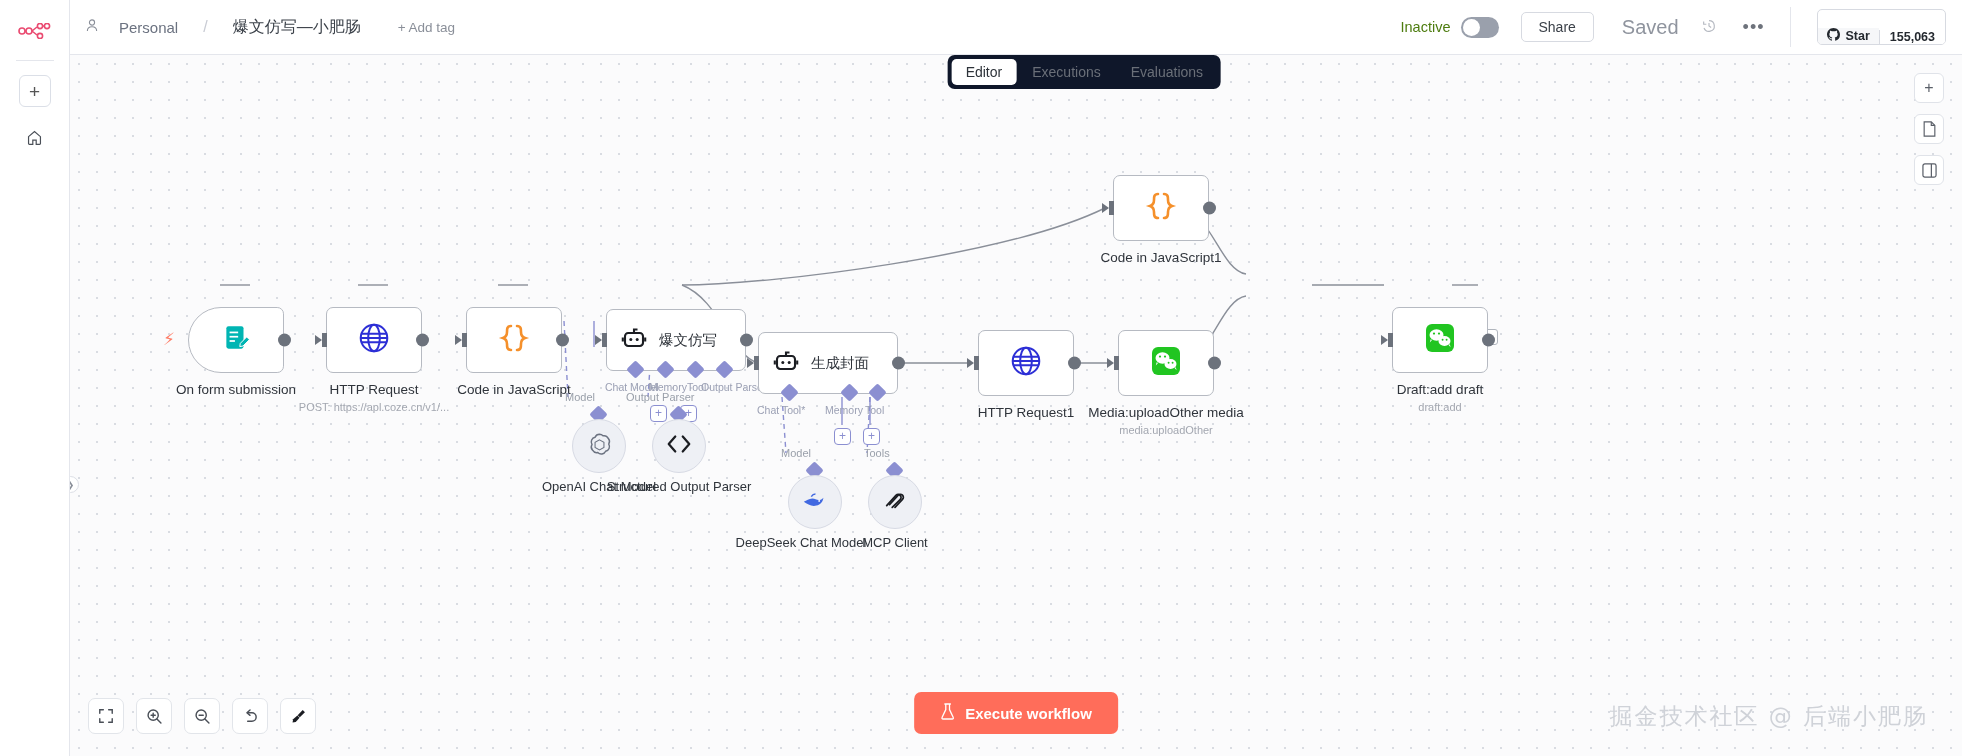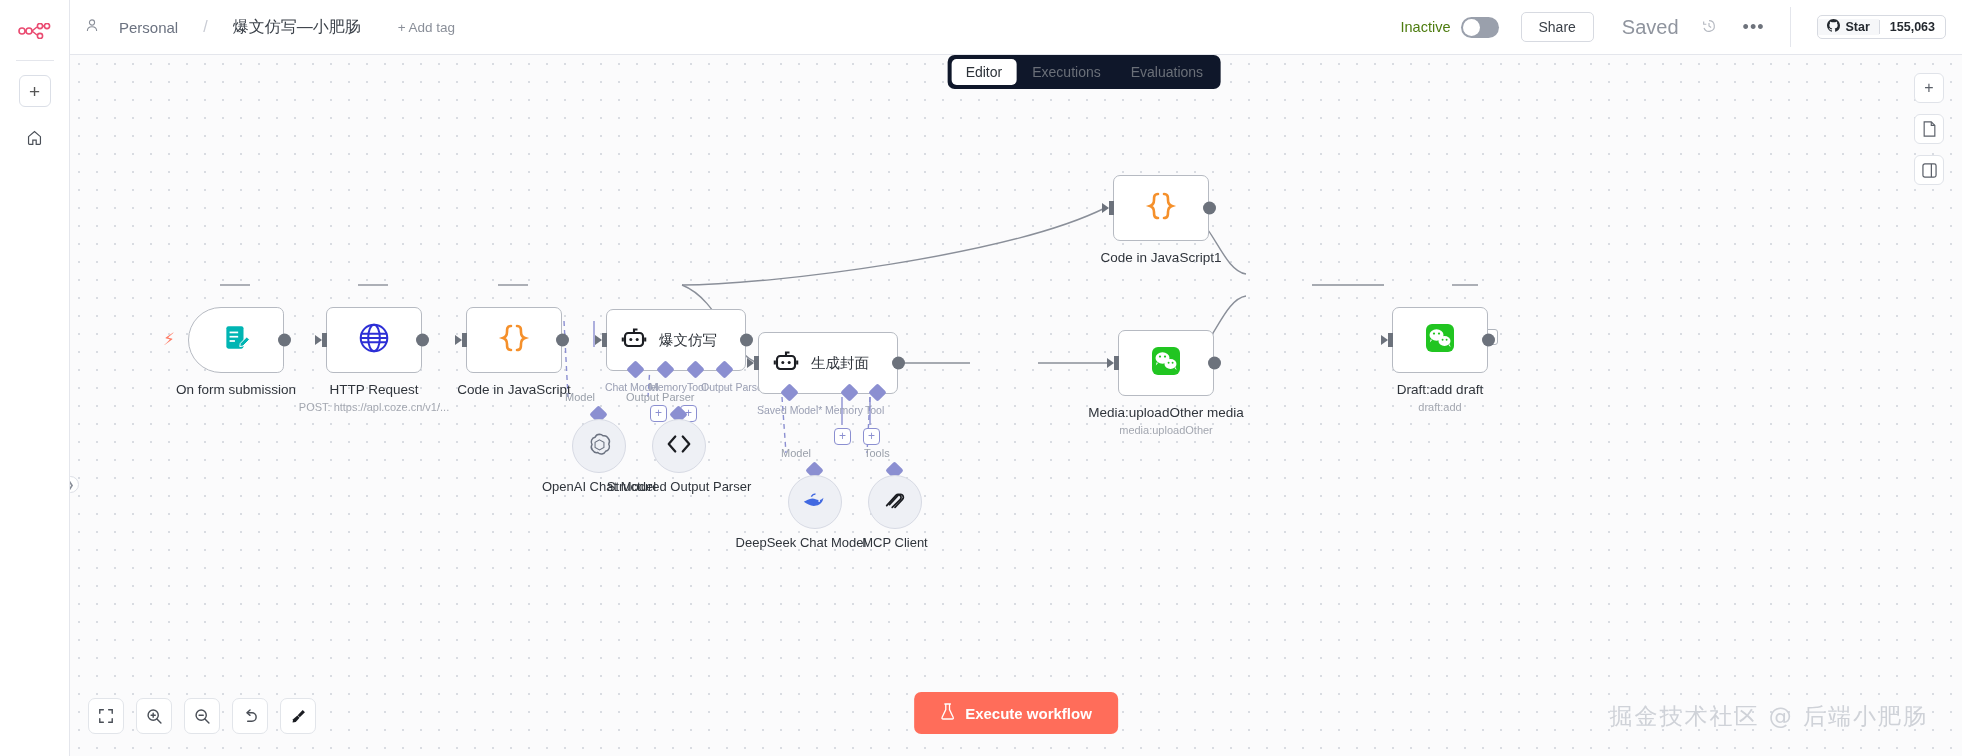--- a/index.html
+++ b/index.html
@@ -55,22 +55,22 @@
   }
   .share-btn {
     margin-left: 22px; border: 1px solid #d7dae1; border-radius: 5px;
     padding: 6px 17px; font-size: 14px; color: #3b4149; background: #fff; cursor: pointer;
   }
   .saved-lbl { margin-left: 28px; color: #8f949e; font-size: 20px; }
   .hist-ico { margin-left: 22px; color: #b6bac2; font-size: 15px; cursor: pointer; }
   .dots-ico { margin-left: 26px; color: #6e737c; font-size: 18px; letter-spacing:1px; cursor: pointer; }
   .hdr-divider { width: 1px; height: 40px; background: #e4e6ec; margin-left: 26px; }
   .gh {
-    margin-left: 26px; display: flex; align-items: center;
-    border: 1px solid #d7dae1; border-radius: 5px; overflow: hidden; height: 24px; cursor: pointer;
+    margin-left: 26px; display: flex; align-items: flex-end;
+    border: 1px solid #d7dae1; border-radius: 5px; overflow: hidden; height: 36px; cursor: pointer;
   }
   .gh-left { display:flex; align-items:center; gap:5px; background:#f6f7f9; padding: 0 9px; font-size: 12.5px; color:#24292f; font-weight:600;}
   .gh-count { display:flex; align-items:center; padding: 0 10px; background:#fff; border-left: 1px solid #d7dae1; font-size: 12.5px; color:#24292f; font-weight:600;}
 
   
   .tabs {
     position: absolute; top: 55px; left: 50%; transform: translateX(-25%);
     background: #0f172a; border-radius: 7px; padding: 4px;
     display: flex; gap: 2px; z-index: 24;
   }
@@ -404,21 +404,21 @@
                 <circle cx="16.2" cy="14.6" r="1.5" fill="#1b1d22"></circle>
               <path d="M13 8V4.5h3.5" fill="none" stroke="#1b1d22" stroke-width="2.1"></path>
               <path d="M1.8 12.5v4M24.2 12.5v4" stroke="#1b1d22" stroke-width="2.1"></path>
             </svg>
           </span>
           <span style="font-size:14.5px;color:#2f343b;">生成封面</span>
           <div class="dot-out"></div>
           <div class="dia" style="left:24px; bottom:-6px;"></div>
           <div class="dia" style="left:84px; bottom:-6px;"></div>
           <div class="dia" style="left:112px; bottom:-6px;"></div>
-          <div class="port-lbl" style="left:-2px; bottom:-23px;">Saved Model*</div>
+          <div class="port-lbl" style="left:-2px; bottom:-23px;">Chat Tool*</div>
           <div class="port-lbl" style="left:66px; bottom:-23px;">Memory</div>
           <div class="port-lbl" style="left:106px; bottom:-23px;">Tool</div>
         </div>
         <div class="plus-box" style="left:76px; top:96px;">+</div>
         <div class="plus-box" style="left:105px; top:96px;">+</div>
       </div>
 
       <div class="node" style="left:694px; top:395px;">
         <div class="inlbl" style="left:17px; top:-3px;">Model</div>
         <div class="dia" style="left:44px; top:14px;"></div>
@@ -455,20 +455,34 @@
             <svg width="34" height="32" viewBox="0 0 34 32">
               <path d="M14 4c-4 0-4 3-4 6s-1 5-4 6c3 1 4 3 4 6s0 6 4 6" fill="none" stroke="#f5902b" stroke-width="2.6" stroke-linecap="round"></path>
               <path d="M20 4c4 0 4 3 4 6s1 5 4 6c-3 1-4 3-4 6s0 6-4 6" fill="none" stroke="#f5902b" stroke-width="2.6" stroke-linecap="round"></path>
             </svg>
           </span>
           <div class="dot-out"></div>
         </div>
         <div class="nlabel">Code in JavaScript1</div>
       </div>
 
+      <div class="node" style="left:908px; top:275px;">
+        <div class="nbox">
+          <div class="arrow-in"></div>
+          <span>
+            <svg width="34" height="34" viewBox="0 0 32 32">
+              <circle cx="16" cy="16" r="12.5" fill="none" stroke="#2d2fd6" stroke-width="1.9"></circle>
+              <ellipse cx="16" cy="16" rx="5.5" ry="12.5" fill="none" stroke="#2d2fd6" stroke-width="1.9"></ellipse>
+              <path d="M4 12h24M4 20h24M3.5 16h25" stroke="#2d2fd6" stroke-width="1.9" fill="none"></path>
+            </svg>
+          </span>
+          <div class="dot-out"></div>
+        </div>
+        <div class="nlabel">HTTP Request1</div>
+      </div>
 
       <div class="node" style="left:1048px; top:275px;">
         <div class="nbox">
           <div class="arrow-in"></div>
           <span>
             <svg width="32" height="32" viewBox="0 0 32 32">
               <rect x="2" y="2" width="28" height="28" rx="6" fill="#21c521"></rect>
               <ellipse cx="12.5" cy="13" rx="7" ry="5.8" fill="#fff"></ellipse>
               <path d="M8 18l-2.2 2.6.9-3.4z" fill="#fff"></path>
               <circle cx="10" cy="11.6" r="1.1" fill="#21c521"></circle>

